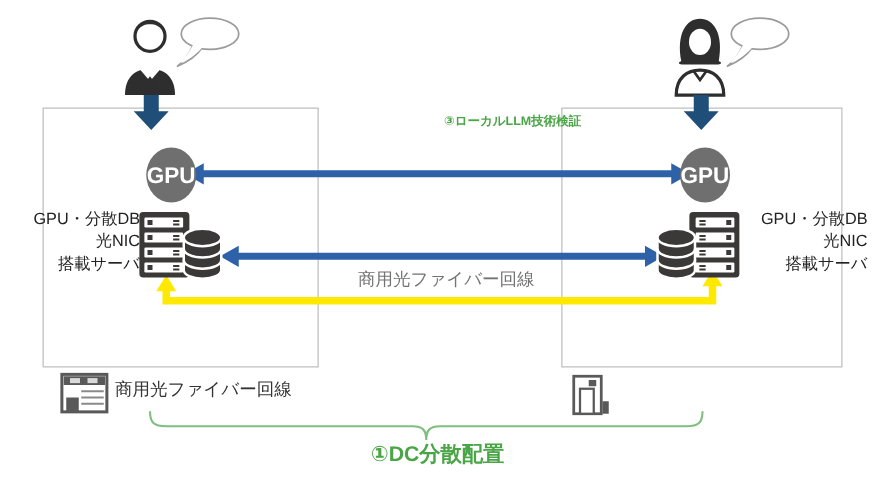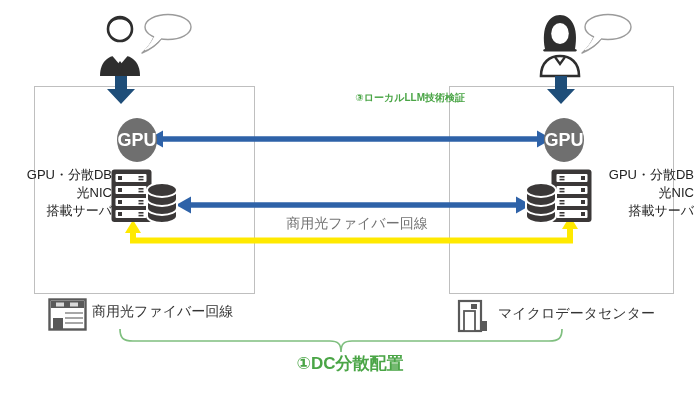--- a/index.html
+++ b/index.html
@@ -185,17 +185,16 @@
     <path d="M17 17 H35 M17 22 H35 M17 27 H35" stroke="#8a8a8a" stroke-width="1.6"></path>
   </svg>
   <div class="abs dc-name" style="left:92px;top:303px;">商用光ファイバー回線</div>
 
   <svg class="abs" style="left:456px;top:297px;z-index:3" width="36" height="36" viewBox="0 0 36 36">
     <rect x="3" y="4" width="22" height="30" fill="#fff" stroke="#595959" stroke-width="2.2"></rect>
     <rect x="15" y="7" width="6" height="5" fill="#595959"></rect>
     <rect x="8" y="14" width="11" height="20" fill="#fff" stroke="#595959" stroke-width="1.8"></rect>
     <rect x="26" y="24" width="5" height="10" fill="#595959"></rect>
   </svg>
-  <div class="abs dc-name" style="left:498px;top:305px;">マイクロデータセンター</div>
 
   <div class="abs bracket-label">①DC分散配置</div>
 
 </div>
 
 </body></html>

